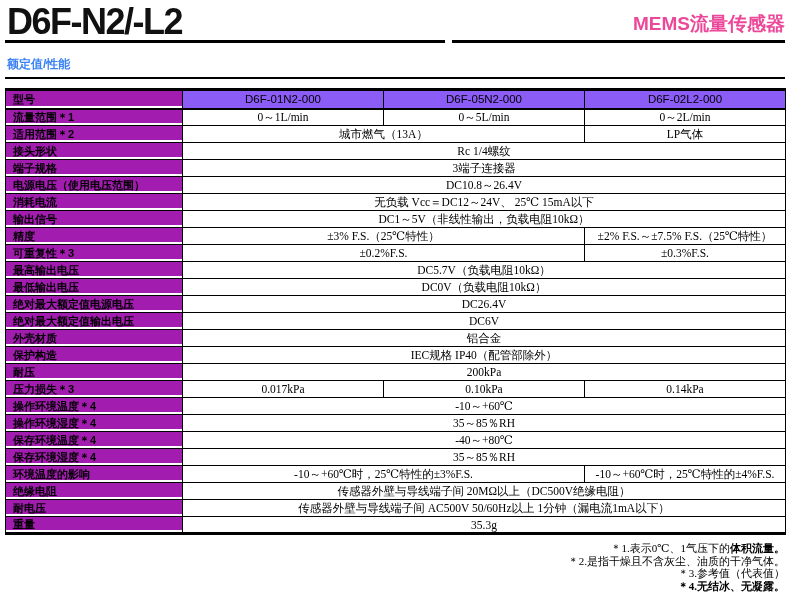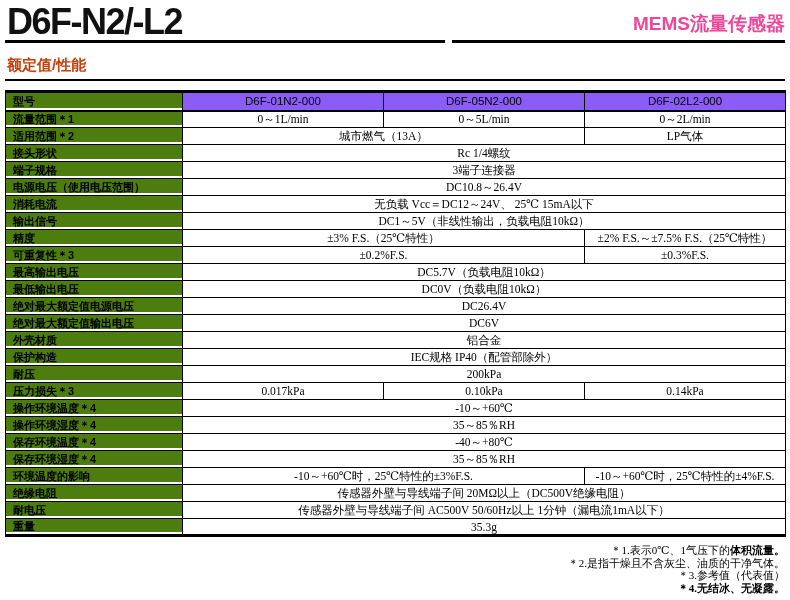--- a/index.html
+++ b/index.html
@@ -29,21 +29,21 @@
   .header-rule { position: absolute; left: 0; right: 0; bottom: 0; display: flex; }
   .header-rule .seg { height: 3px; background: #000; }
   .header-rule .seg.left { width: 440px; }
   .header-rule .gap { width: 7px; height: 3px; background: #fff; }
   .header-rule .seg.right { flex: 1; }
 
   
   .section-head { margin-top: 13px; }
   .section-title {
     font-family: Liberation Sans, sans-serif;
-    font-weight: bold; font-size: 15px; padding-left: 2px; color: #c2410c;
+    font-weight: bold; font-size: 12px; padding-left: 2px; color: #3b82f6;
   }
   .section-rule { margin-top: 4px; height: 2px; background: #000; }
 
   
   .spec-table {
     margin-top: 9px;
     width: 780px;
     border-collapse: collapse;
     table-layout: fixed;
     border-top: 3px solid #000;
@@ -53,21 +53,21 @@
     border: 1px solid #000;
     height: 17px;
     font-size: 11.5px;
     text-align: center;
     vertical-align: middle;
     padding: 0 3px;
     white-space: nowrap;
     overflow: hidden;
   }
   .spec-table td.label {
-    background: #4d7c0f;
+    background: #a21caf;
     box-shadow: inset 0 -2px 0 #ffffff;
     text-align: left;
     padding-left: 7px;
     font-family: "Liberation Sans", "DejaVu Sans", sans-serif;
     font-weight: bold;
     font-size: 11px;
   }
   .spec-table tr.model-row td { height: 19px; border-bottom: 2px solid #000; }
   .spec-table tr.model-row td.value {
     background: #8b5cf6;

